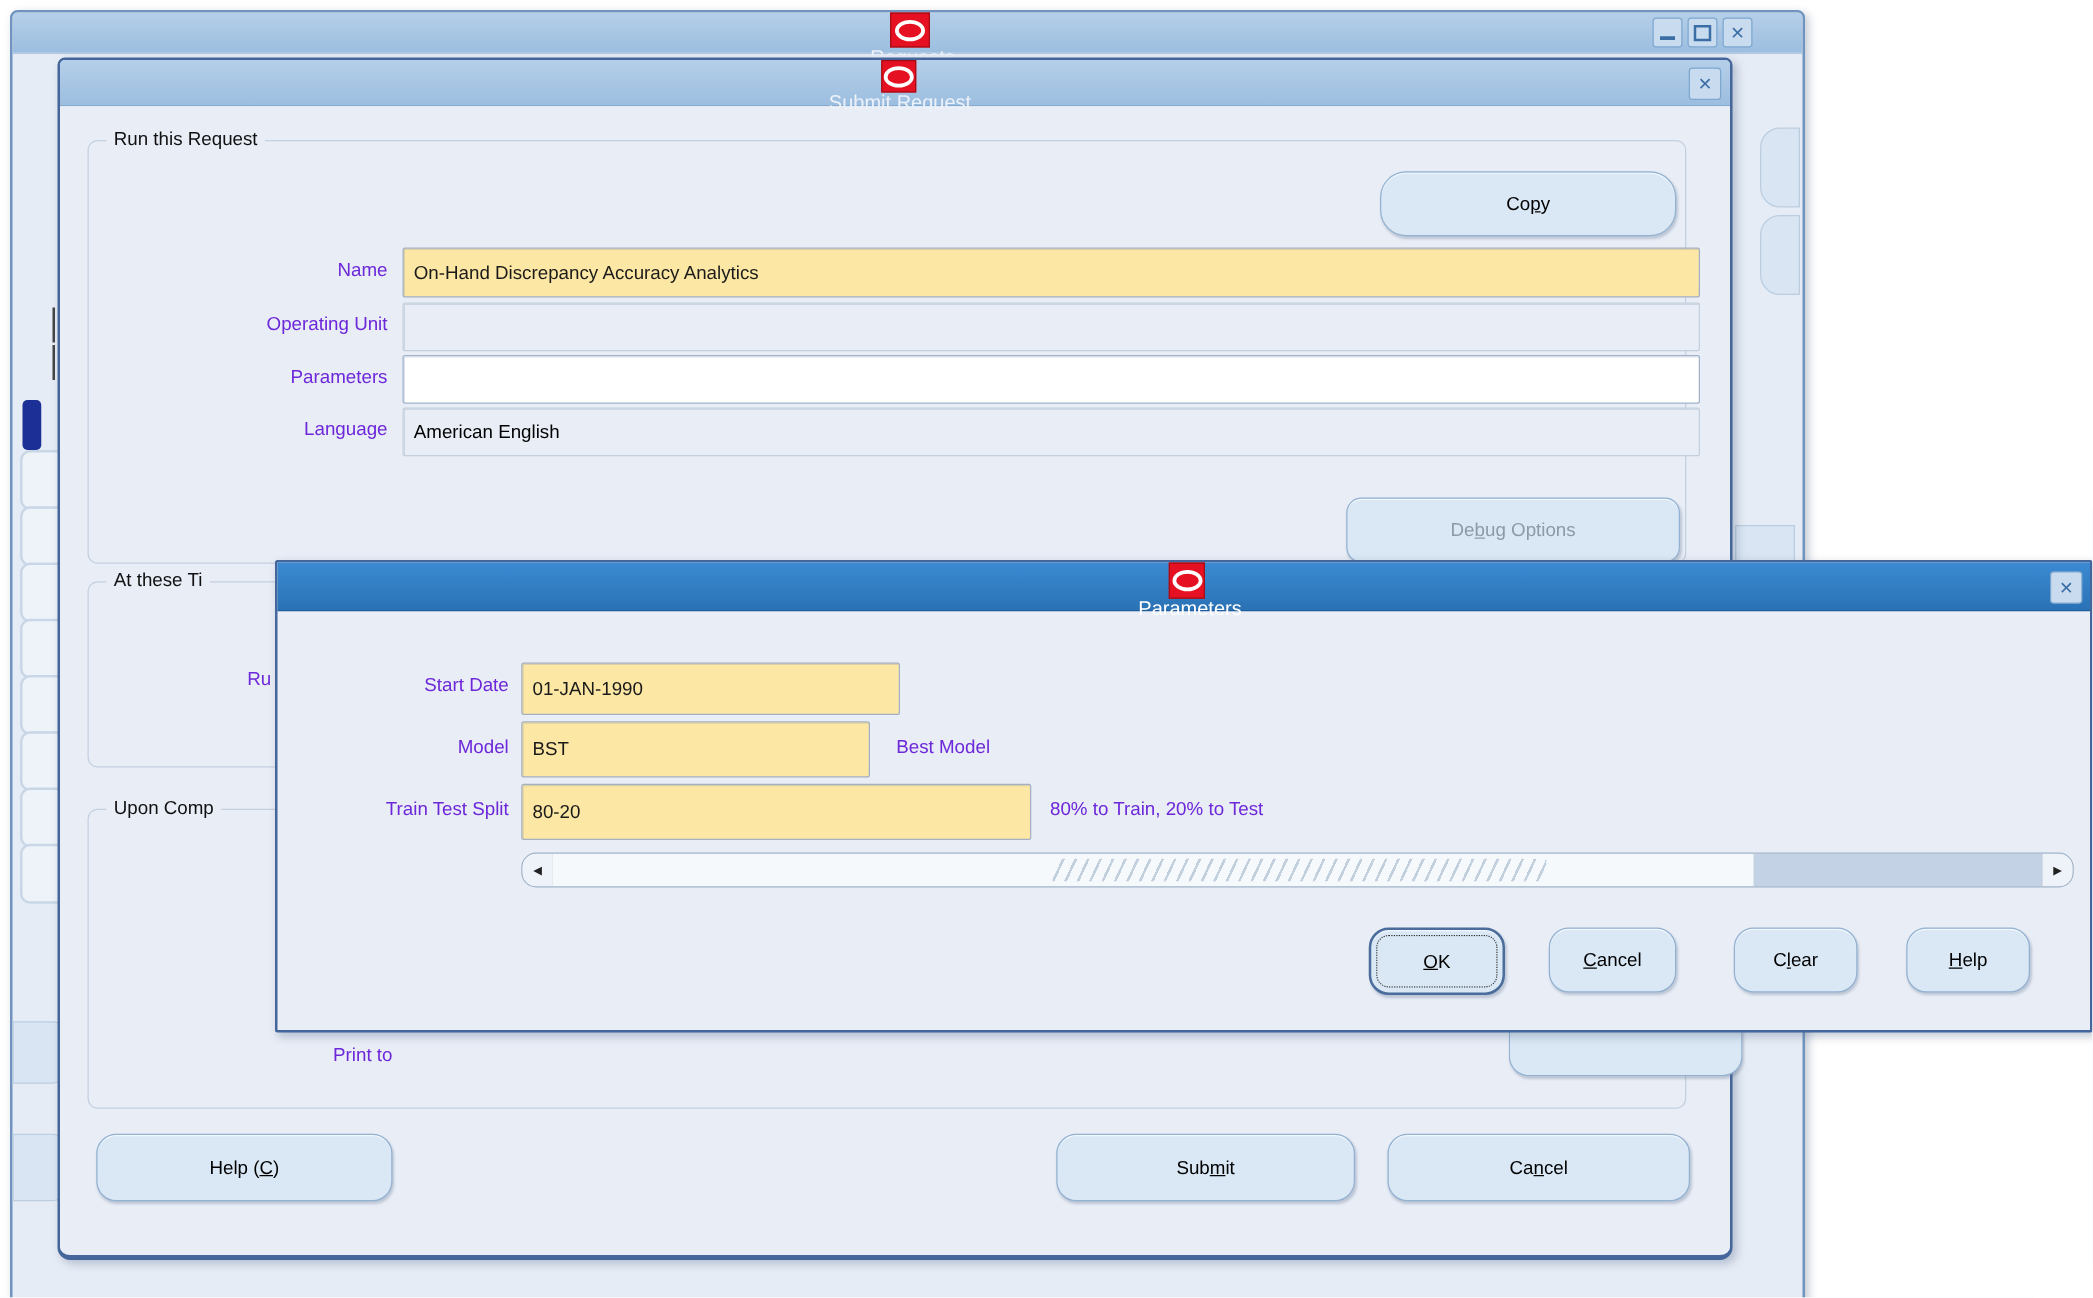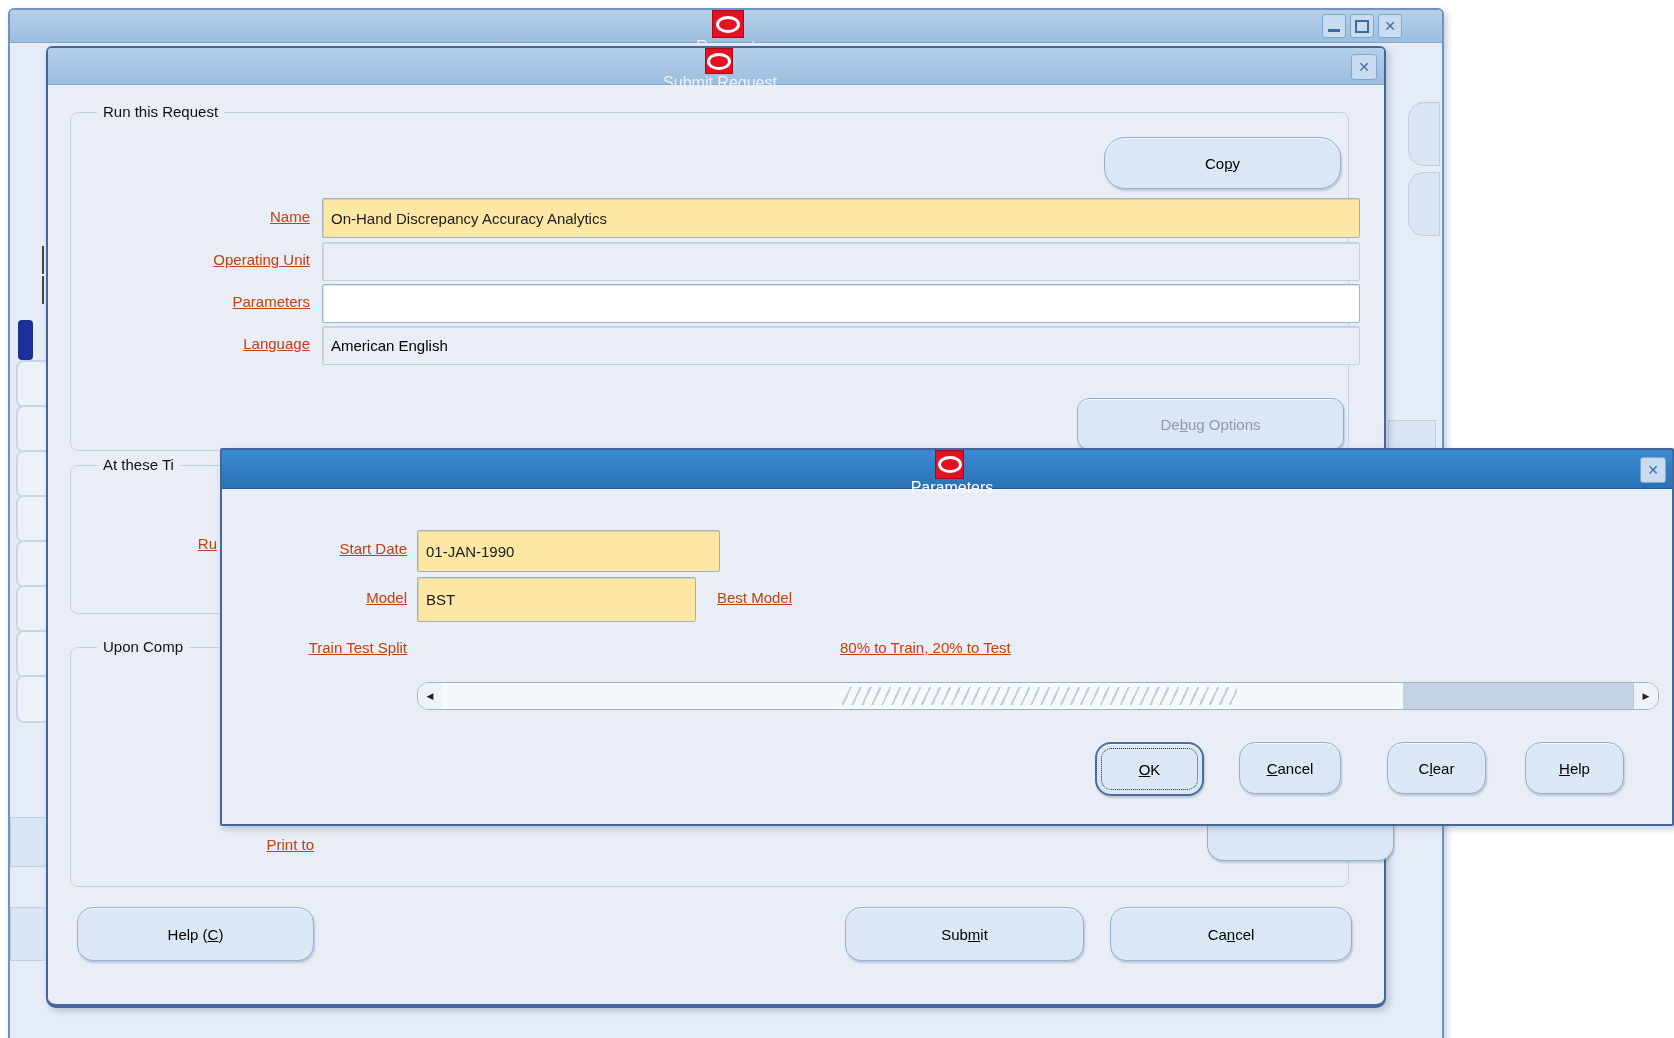--- a/index.html
+++ b/index.html
@@ -18,22 +18,22 @@
           display:flex;align-items:center;justify-content:center;flex:none;}
   .oracle i{display:block;width:18px;height:11px;border:3px solid #fff;border-radius:50%;}
   .winbtn{position:absolute;width:22px;height:22px;background:#c9dcef;border:1px solid #7da7cf;
           border-radius:3px;display:flex;align-items:center;justify-content:center;
           color:#3a6ea5;font-weight:bold;font-size:14px;line-height:1;}
   .winbtn .box{width:10px;height:9px;border:2px solid #3a6ea5;}
   .winbtn .dash{width:12px;height:0;border-bottom:3px solid #3a6ea5;margin-top:8px;}
   
   .group{position:absolute;border:1px solid #c3d0e0;border-radius:8px;}
   .group-label{position:absolute;top:-10px;left:14px;background:#e8edf6;padding:0 6px;
-               white-space:nowrap;color:#111;margin-left:12px;}
-  .lbl{position:absolute;text-align:right;white-space:nowrap;color:#c2410c;text-decoration:underline;}
+               white-space:nowrap;color:#111;}
+  .lbl{position:absolute;text-align:right;white-space:nowrap;color:#6d28d9;}
   .field{position:absolute;display:flex;align-items:center;padding:0 8px;
          border:1px solid #9fb2c8;background:#fff;border-radius:2px;white-space:nowrap;
          box-shadow:inset 1px 1px 0 rgba(120,140,170,.25);}
   .field.yellow{background:#fce8a4;border-color:#a3afc2;}
   .field.disabled{background:#e9eef6;border-color:#c4cfde;color:#000000;}
   .btn{position:absolute;display:flex;align-items:center;justify-content:center;
        background:#dae8f5;border:1px solid #93b1d1;border-radius:16px;color:#000;
        box-shadow:inset 0 1px 0 #f2f8fd,1px 2px 2px rgba(90,110,140,.3);white-space:nowrap;}
   .btn.disabled{color:#8e99a6;}
   .btn.focus{border:2px solid #4a6d9c;outline:1px dotted #2c2c2c;outline-offset:-7px;}
@@ -146,20 +146,21 @@
     </div>
 
     <div class="lbl" style="left:20px;top:90px;width:165px;">Start Date</div>
     <div class="field yellow" style="left:195px;top:80px;width:285px;height:40px;">01-JAN-1990</div>
 
     <div class="lbl" style="left:20px;top:139px;width:165px;">Model</div>
     <div class="field yellow" style="left:195px;top:127px;width:261px;height:43px;">BST</div>
     <div class="lbl" style="left:495px;top:139px;width:300px;text-align:left;">Best Model</div>
 
     <div class="lbl" style="left:12px;top:189px;width:173px;">Train Test Split</div>
+    <div class="field yellow" style="left:195px;top:177px;width:390px;height:43px;">80-20</div>
     <div class="lbl" style="left:618px;top:189px;width:400px;text-align:left;">80% to Train, 20% to Test</div>
 
     <div class="hscroll" style="left:195px;top:232px;width:1240px;height:26px;">
       <span class="arrow" style="left:0;border-right:1px solid #b9c6d6;">◀</span>
       <div class="thumb" style="left:24px;width:961px;">
         <div class="hatch" style="left:400px;width:395px;"></div>
       </div>
       <div class="track" style="left:985px;width:231px;"></div>
       <span class="arrow" style="right:0;border-left:1px solid #b9c6d6;">▶</span>
     </div>

